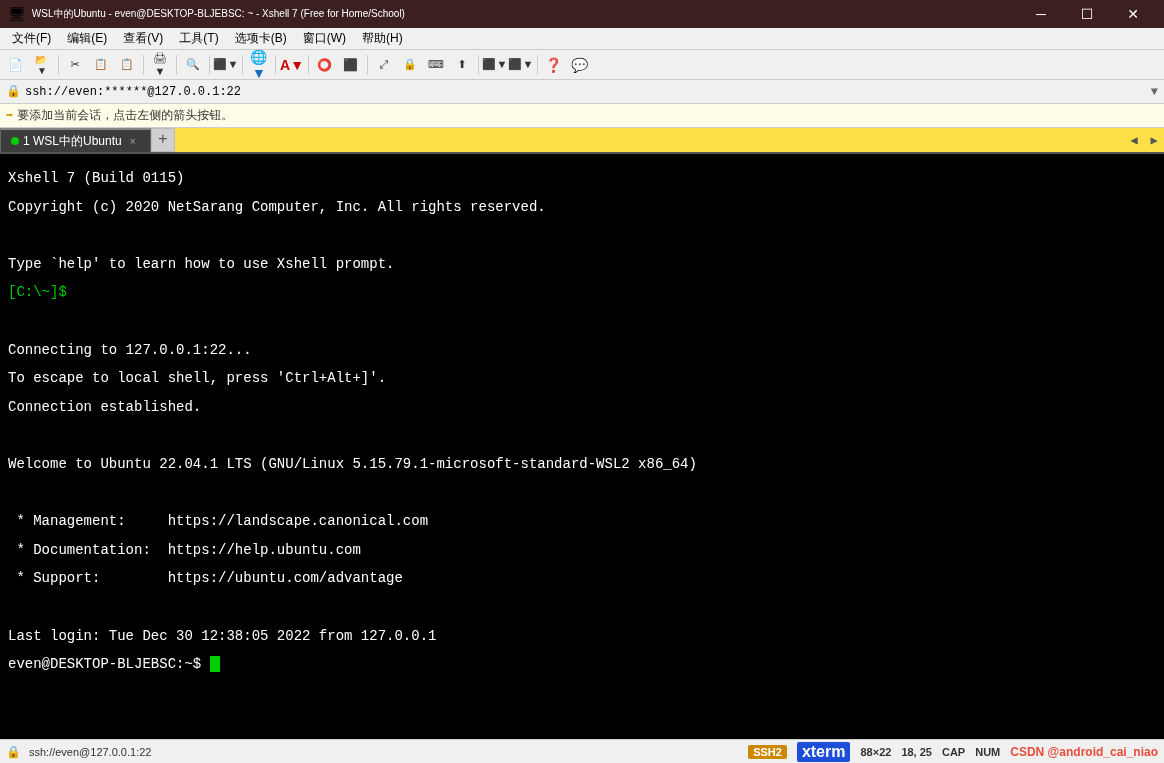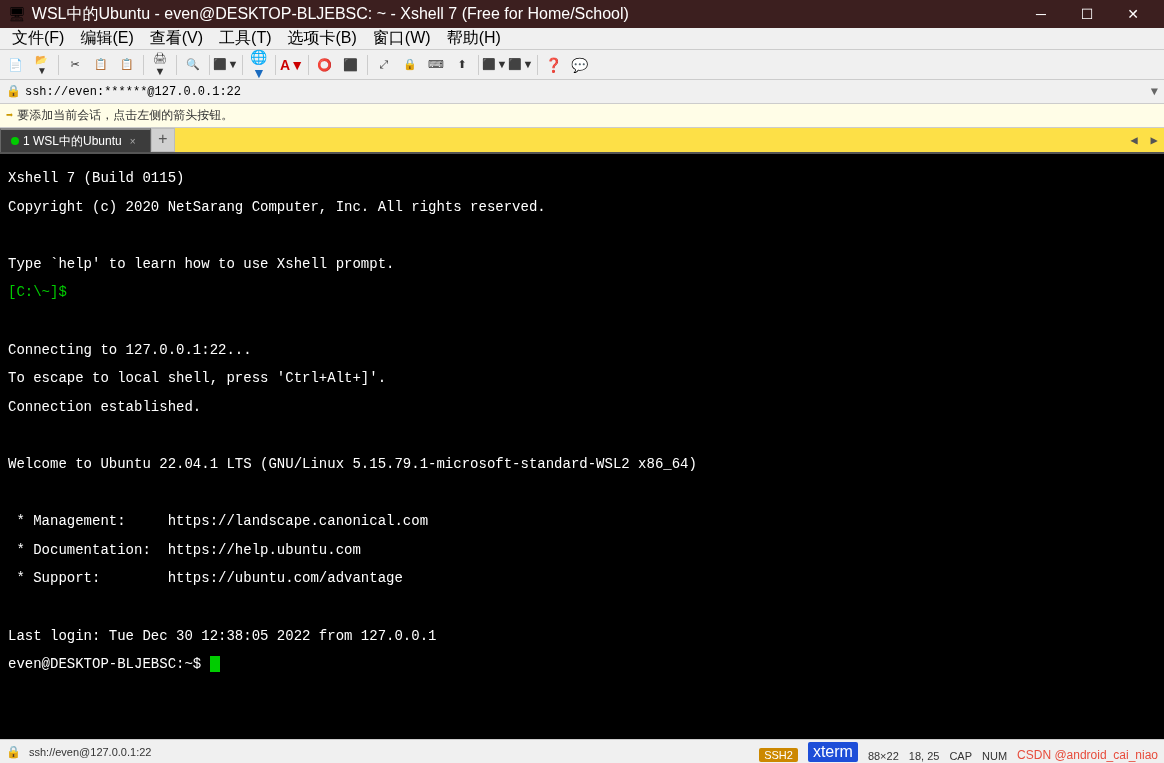--- a/index.html
+++ b/index.html
@@ -15,21 +15,21 @@
       padding: 0 8px;
       user-select: none;
     }
     .title-bar-left {
       display: flex;
       align-items: center;
       gap: 6px;
     }
     .title-bar-title {
       color: #ffffff;
-      font-size: 16px;
+      font-size: 10px;
       font-family: 'Microsoft YaHei', Arial, sans-serif;
     }
     .title-bar-buttons {
       display: flex;
       gap: 0;
     }
     .title-btn {
       width: 46px;
       height: 28px;
       border: none;
@@ -45,21 +45,21 @@
     
     .menu-bar {
       background: #f0f0f0;
       height: 22px;
       display: flex;
       align-items: center;
       padding: 0 4px;
       border-bottom: 1px solid #ccc;
     }
     .menu-item {
-      font-size: 16px;
+      font-size: 12px;
       font-family: 'Microsoft YaHei', Arial, sans-serif;
       padding: 2px 8px;
       cursor: pointer;
       color: #000;
     }
 
     
     .toolbar {
       background: #f0f0f0;
       height: 30px;
@@ -257,22 +257,23 @@
       left: 0;
       right: 0;
     }
     .status-icon-lock {
       color: #ccaa00;
       font-size: 12px;
     }
     .status-right {
       margin-left: auto;
       display: flex;
-      align-items: flex-end;
+      align-items: center;
       gap: 10px;
+      font-weight: bold;
     }
     .status-ssh2 {
       background: #cc8800;
       color: #fff;
       padding: 1px 5px;
       font-size: 11px;
       border-radius: 2px;
     }
     .status-xterm {
       background: #1d4ed8;

